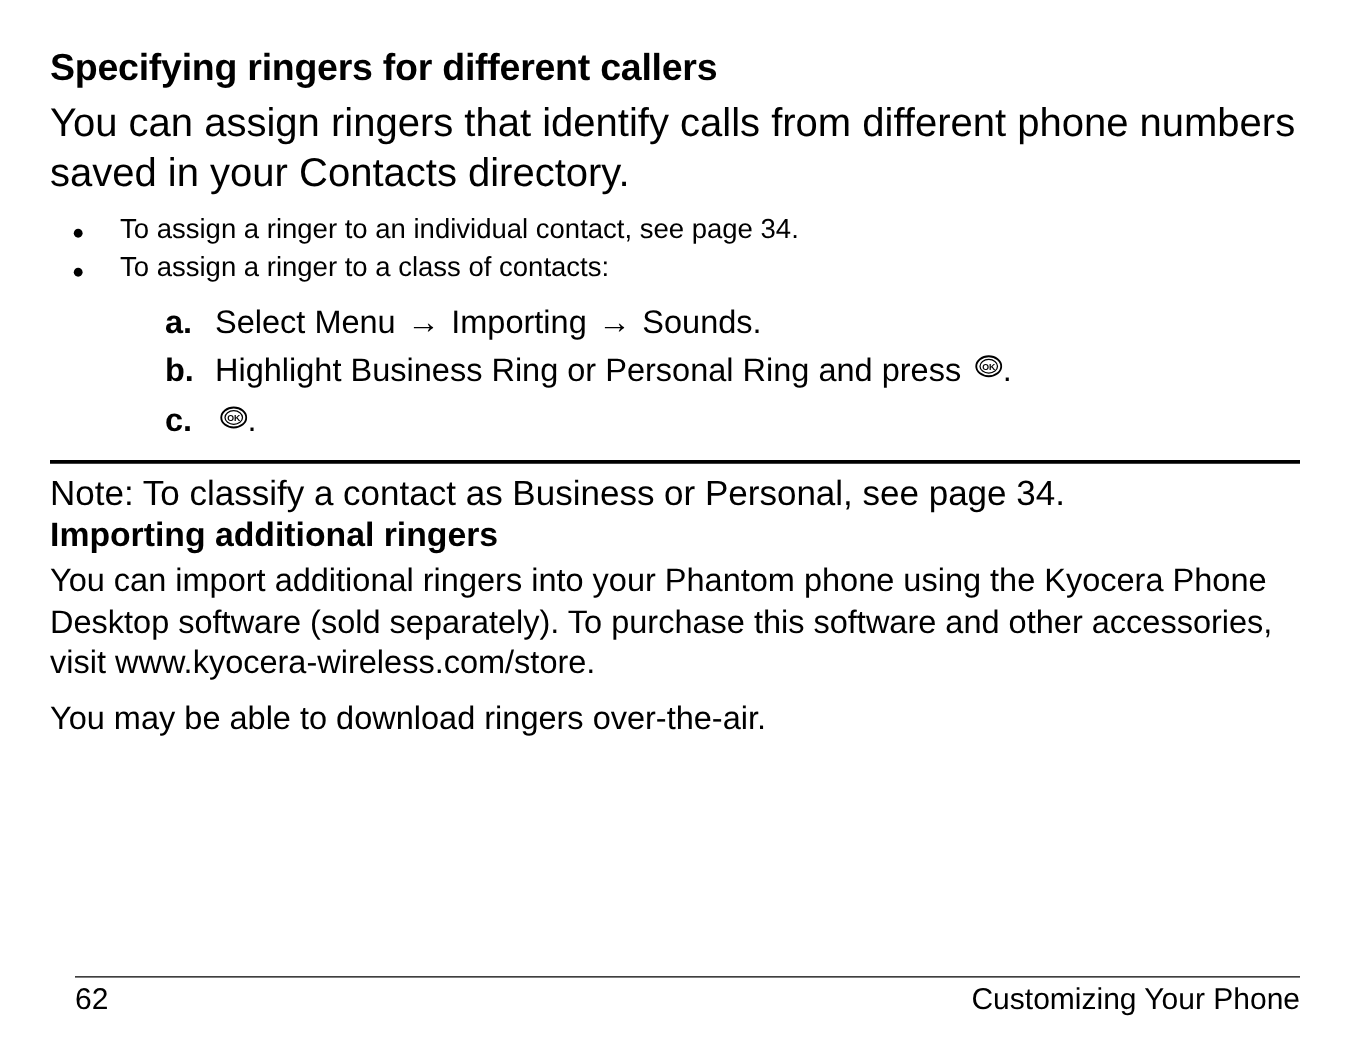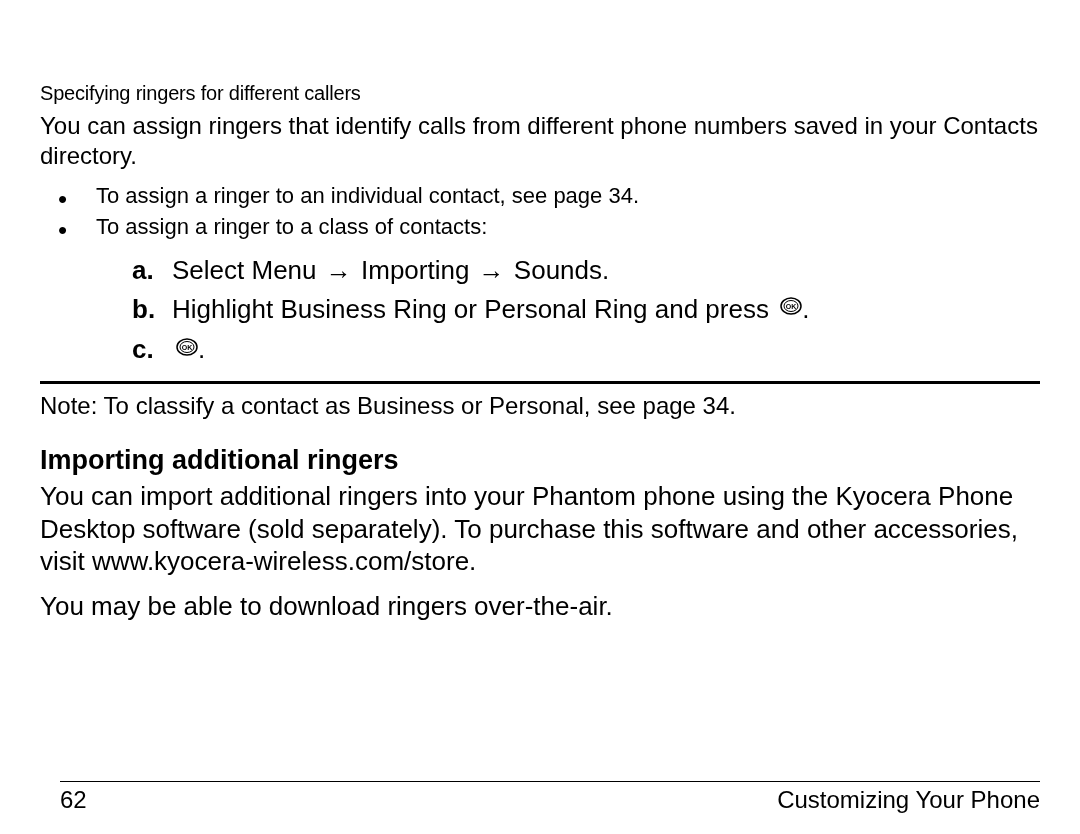--- a/index.html
+++ b/index.html
@@ -4,28 +4,27 @@
   <style>
     * { box-sizing: border-box; margin: 0; padding: 0; }
     html, body { width: 1080px; height: 834px; background: #fff; font-family: Arial, Helvetica, sans-serif; color: #000; }
     .page {
       width: 1080px;
       height: 834px;
       padding: 38px 40px 0 40px;
       position: relative;
     }
     h2.section-title {
-      font-size: 20px;
-      font-weight: normal;
+      font-size: 30px;
+      font-weight: bold;
       margin-bottom: 6px;
       letter-spacing: -0.2px;
-      margin-top: 44px;
     }
     p.intro {
-      font-size: 24px;
+      font-size: 32px;
       line-height: 1.25;
       margin-bottom: 10px;
     }
     ul.bullets {
       list-style: none;
       margin: 0 0 8px 0;
     }
     ul.bullets > li {
       font-size: 22px;
       line-height: 1.4;
@@ -63,23 +62,22 @@
       margin-left: 4px;
       position: relative;
       top: -2px;
     }
     hr.divider {
       border: none;
       border-top: 3px solid #000;
       margin: 4px 0 6px 0;
     }
     p.note {
-      font-size: 24px;
+      font-size: 28px;
       line-height: 1.3;
-      margin-bottom: 24px;
     }
     h3.subsection {
       font-size: 27px;
       font-weight: bold;
       margin-bottom: 4px;
     }
     p.body {
       font-size: 26px;
       line-height: 1.25;
       margin-bottom: 12px;

